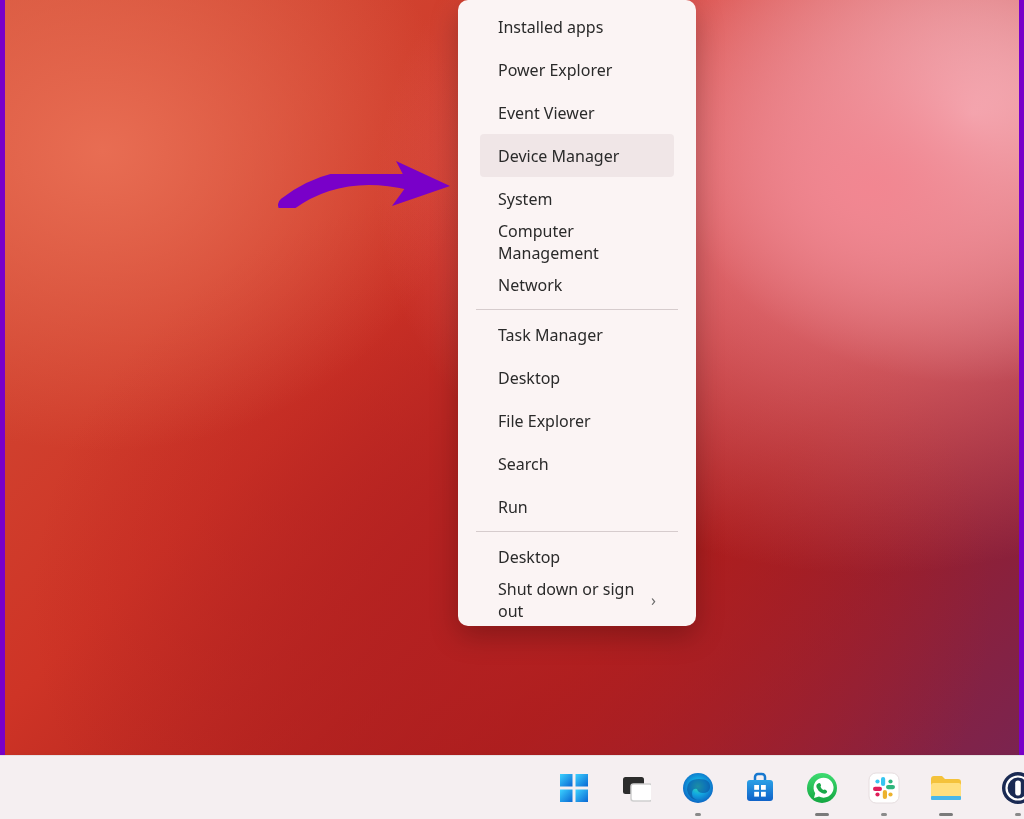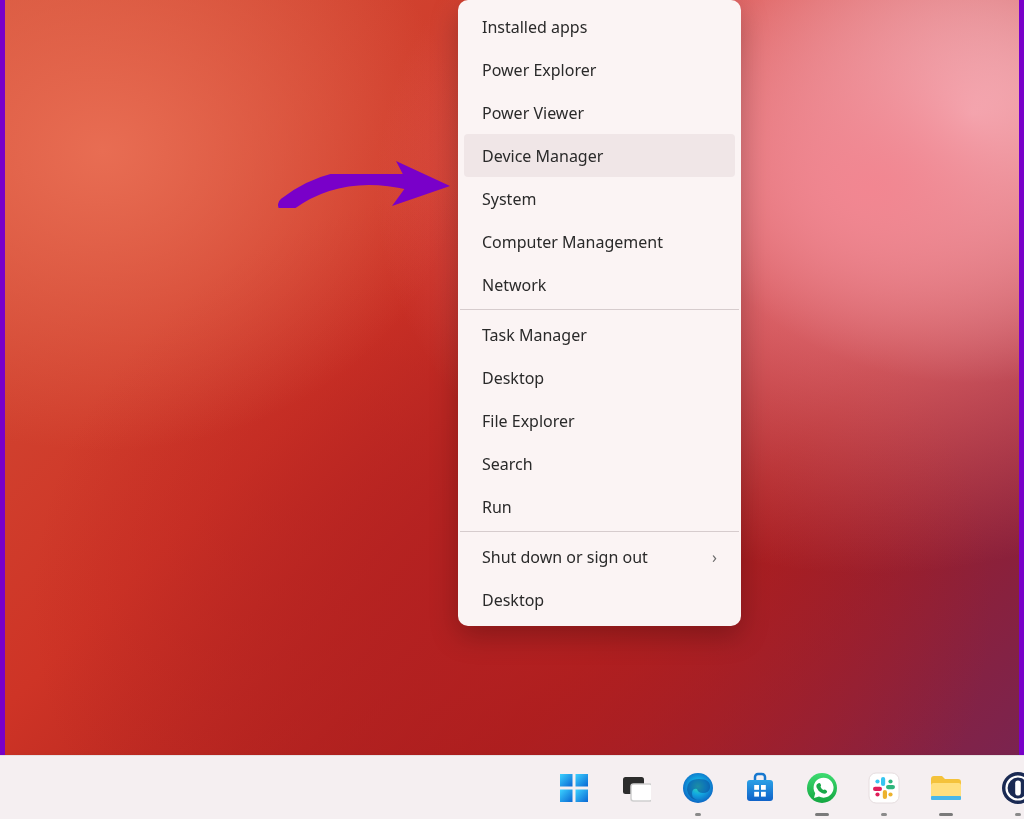--- a/index.html
+++ b/index.html
@@ -18,25 +18,25 @@
     .frame-left, .frame-right {
       position: absolute; top: 0; bottom: 0; width: 5px; background: #7900c9;
     }
     .frame-left { left: 0; }
     .frame-right { right: 0; }
 
     
     .ctxmenu {
       position: absolute;
       left: 458px; top: 0;
-      width: 283px;
+      width: 238px;
       background: #fbf4f4;
       border-radius: 10px;
       box-shadow: 0 10px 28px rgba(0,0,0,0.25);
-      padding: 5px 0;
+      padding: 5px 16px;
     }
     .menu-item {
       display: flex; align-items: center; justify-content: space-between;
       height: 43px;
       padding: 0 18px;
       margin: 0 6px;
       border-radius: 4px;
       font-size: 16px;
       color: #2a2a2a;
       cursor: pointer;
@@ -96,21 +96,21 @@
 
 <div class="ctxmenu">
 
   <div class="menu-item">
     <span>Installed apps</span>
   </div>
   <div class="menu-item">
     <span>Power Explorer</span>
   </div>
   <div class="menu-item">
-    <span>Power Viewer</span>
+    <span>Event Viewer</span>
   </div>
   <div class="menu-item hl">
     <span>Device Manager</span>
   </div>
   <div class="menu-item">
     <span>System</span>
   </div>
   <div class="menu-item">
     <span>Computer Management</span>
   </div>
@@ -132,25 +132,25 @@
   <div class="menu-item">
     <span>Search</span>
   </div>
   <div class="menu-item">
     <span>Run</span>
   </div>
 
   <div class="menu-sep"></div>
 
   <div class="menu-item">
+    <span>Desktop</span>
+  </div>
+  <div class="menu-item">
     <span>Shut down or sign out</span>
     <span class="chevron">›</span>
-  </div>
-  <div class="menu-item">
-    <span>Desktop</span>
   </div>
 
 </div>
 
 <svg class="annot-arrow" viewBox="0 0 180 70">
   <defs>
     <filter id="soft">
         <feGaussianBlur stdDeviation="0.3"></feGaussianBlur>
       </filter>
   </defs>

